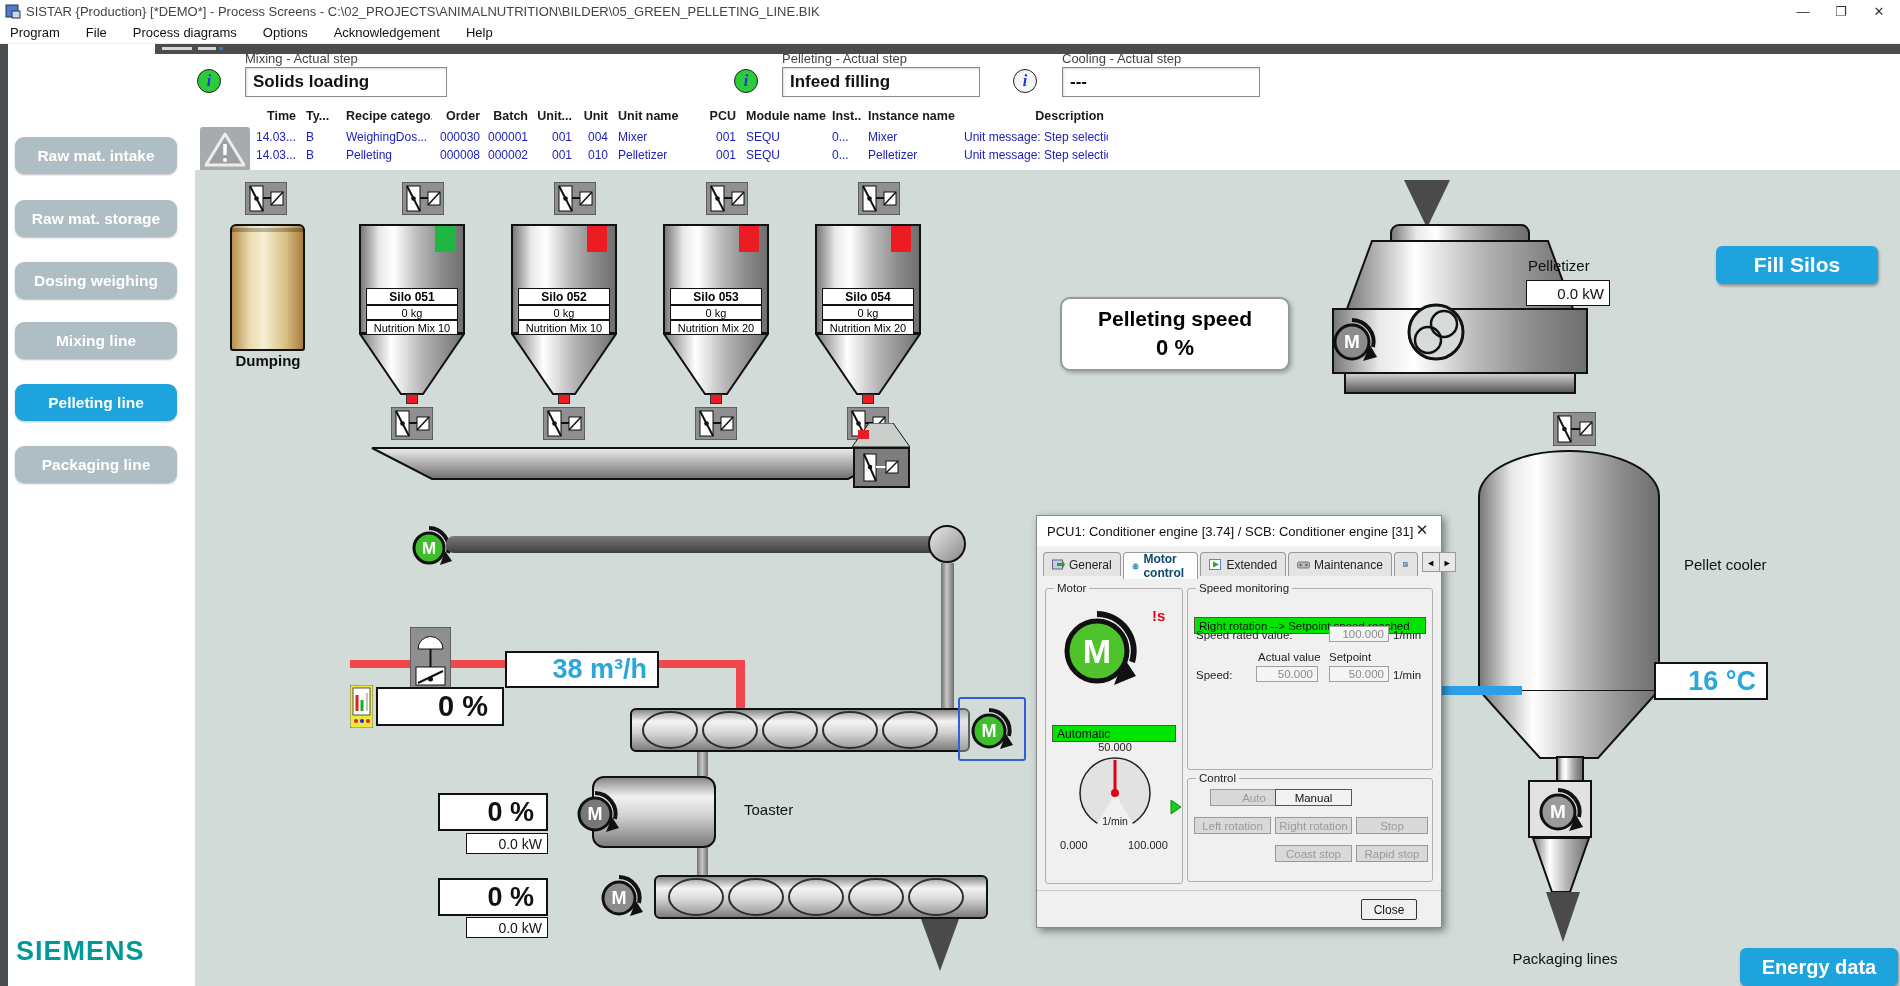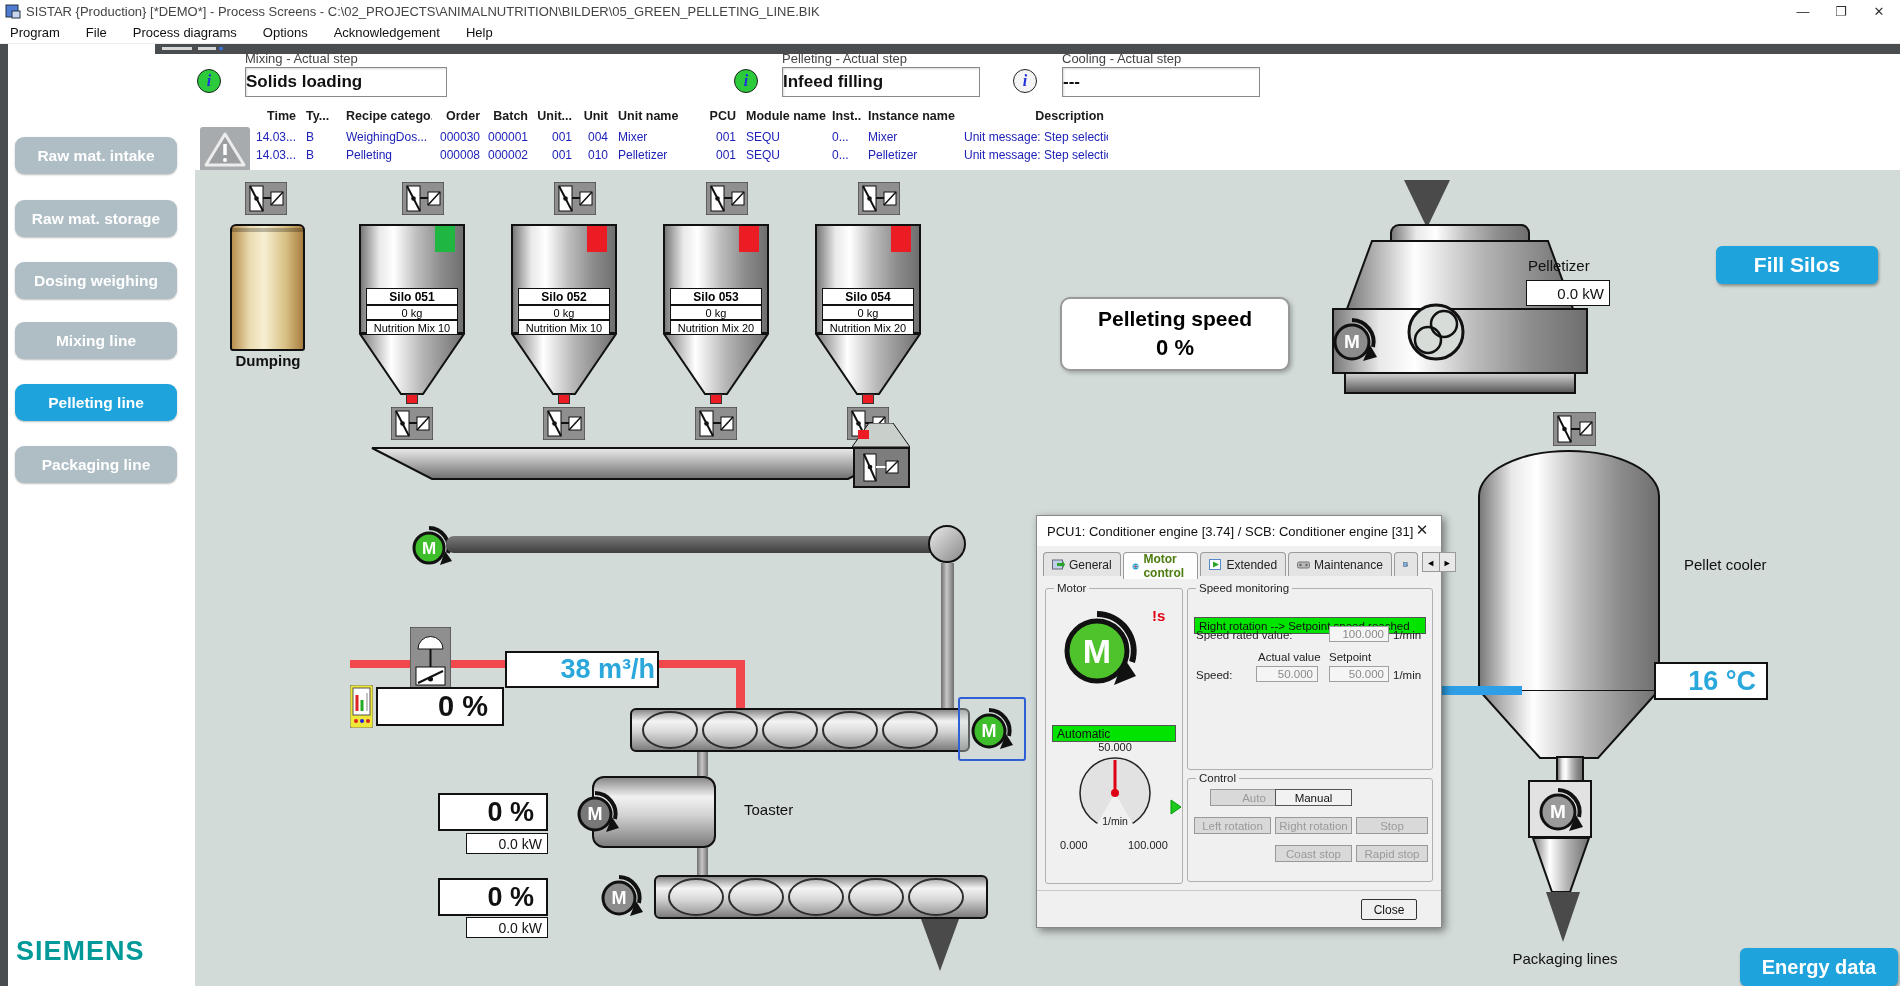--- a/index.html
+++ b/index.html
@@ -12,21 +12,21 @@
   .titlebar .ttext { font-size:13px; color:#444; margin-left:6px; white-space:nowrap; }
   .winbtn { position:absolute; top:0; width:34px; height:22px; display:flex; align-items:center; justify-content:center; font-size:13px; color:#333; }
   .menubar { left:0; top:22px; width:1900px; height:22px; background:#fff; display:flex; align-items:center; gap:26px; padding-left:10px; border-bottom:1px solid #eee; }
   .menubar span { font-size:13px; color:#111; }
   .leftedge { left:0; top:44px; width:8px; height:942px; background:#4A4D4F; }
   .darkstrip { left:155px; top:44px; width:1745px; height:10px; background:#4A4D4F; }
   .dash { position:absolute; top:3px; height:3px; background:#D8D8D8; }
 
   
   .steplabel { font-size:13px; color:#444; white-space:nowrap; }
-  .stepfield { background:#fff; border:1px solid #8a8a8a; box-shadow:inset 1px 1px 2px rgba(0,0,0,.15); font-size:17px; font-weight:bold; color:#111; display:flex; align-items:center; }
+  .stepfield { background:#fff; border:1px solid #8a8a8a; box-shadow:inset 1px 1px 2px rgba(0,0,0,.15); font-size:17px; font-weight:bold; color:#111; display:flex; align-items:center; padding-left:7px; }
   .infoicon { width:24px; height:24px; border-radius:50%; border:1.5px solid #222; display:flex; align-items:center; justify-content:center; font-family:"Liberation Serif",serif; font-style:italic; font-weight:bold; font-size:16px; color:#2233DD; }
   .info-green { background:#2BCB3C; }
   .info-white { background:#F4F4F4; }
 
   
   .alarmgrid { display:grid; grid-template-columns:48px 40px 92px 52px 48px 44px 36px 84px 44px 86px 36px 96px 150px; align-items:center; }
   .alarmgrid div { font-size:12px; white-space:nowrap; overflow:hidden; }
   .ahead div { font-size:12.5px; color:#1a1a1a; font-weight:600; }
   .arow div { color:#1E22B8; }
   .ar { text-align:right; padding-right:4px; } .al { text-align:left; padding-left:6px; }
@@ -55,21 +55,21 @@
   .darrow { clip-path:polygon(0 0,100% 0,50% 100%); background:#4A4A4A; }
   .proclabel { font-size:15px; color:#111; white-space:nowrap; }
 
   
   #dialog { left:1036px; top:515px; width:406px; height:413px; background:#F0F0F0; border:1px solid #888; box-shadow:3px 3px 8px rgba(0,0,0,.45); z-index:50; }
   .dtitle { left:0; top:0; width:100%; height:30px; background:#fff; display:flex; align-items:center; }
   .dtitle span { font-size:13px; color:#111; margin-left:10px; white-space:nowrap; }
   .dclose { position:absolute; right:8px; top:5px; width:22px; height:20px; text-align:center; font-size:15px; color:#222; }
   .tabs { left:6px; top:36px; height:25px; display:flex; align-items:flex-start; }
   .tab { height:24px; display:flex; align-items:center; gap:4px; padding:0 8px; border:1px solid #9a9a9a; border-bottom:none; border-radius:4px 4px 0 0; background:#E4E4E4; font-size:12px; color:#222; margin-right:2px; }
-  .tab.active { background:#FDFDFD; color:#4d7c0f; height:27px; font-weight:bold; }
+  .tab.active { background:#FDFDFD; color:#0c4a6e; height:27px; font-weight:bold; }
   .tabicon { width:13px; height:11px; display:inline-block; }
   .groupbox { position:absolute; border:1px solid #B0B0B0; border-radius:3px; }
   .grouplabel { position:absolute; top:-7px; left:8px; background:#F0F0F0; font-size:11.5px; color:#222; padding:0 3px; white-space:nowrap; }
   .greenbar { background:#00E400; border:1px solid #555; color:#111; font-size:11.5px; display:flex; align-items:center; padding-left:4px; white-space:nowrap;margin-top:18px; }
   .dfield { background:#F5F5F5; border:1px solid #A0A0A0; color:#8a8a8a; font-size:11.5px; display:flex; align-items:center; justify-content:flex-end; padding-right:4px; }
   .dlabel { font-size:11.5px; color:#222; white-space:nowrap; }
   .dbtn { position:absolute; height:17px; font-size:11.5px; display:flex; align-items:center; justify-content:center; border:1px solid #999; background:#D9D9D9; color:#9a9a9a; }
   .dbtn.enabled { background:#F2F2F2; color:#111; border:1px solid #555; }
   .closebtn { position:absolute; background:#F0F0F0; border:1px solid #333; border-radius:2px; font-size:12px; color:#111; display:flex; align-items:center; justify-content:center; }
 </style>
@@ -388,21 +388,21 @@
   <div class="abs pipe-red" style="left:658px;top:660px;width:87px;height:8px"></div>
   <div class="abs pipe-red" style="left:736px;top:660px;width:9px;height:58px"></div>
   <svg class="abs" style="left:410px;top:627px" width="41" height="72">
       <rect width="41" height="72" fill="#8F8F8F" stroke="#333"></rect>
       <path d="M8 22 A 12 12 0 0 1 33 22 Z" fill="#fff" stroke="#111"></path>
       <line x1="20.5" y1="22" x2="20.5" y2="40" stroke="#111" stroke-width="2"></line>
       <rect x="6" y="40" width="29" height="18" fill="#fff" stroke="#111"></rect>
       <line x1="8" y1="56" x2="33" y2="44" stroke="#111" stroke-width="2"></line>
       <circle cx="20.5" cy="52" r="2.5" fill="#111"></circle>
     </svg>
-  <div class="abs vbox" style="left:505px;top:651px;width:154px;height:37px;padding-right:2px">
+  <div class="abs vbox" style="left:505px;top:651px;width:154px;height:37px;padding-right:10px">
       <span class="cyan" style="font-size:27px">38 m³/h</span>
     </div>
   <svg class="abs" style="left:350px;top:685px" width="23" height="43">
       <rect width="23" height="43" rx="2" fill="#EEE838" stroke="#777"></rect>
       <rect x="3" y="3" width="17" height="27" fill="#fff" stroke="#555"></rect>
       <line x1="7" y1="26" x2="7" y2="10" stroke="#D22" stroke-width="3"></line>
       <line x1="12" y1="26" x2="12" y2="15" stroke="#2A2" stroke-width="3"></line>
       <line x1="17" y1="8" x2="17" y2="26" stroke="#888" stroke-width="1"></line>
       <circle cx="6" cy="36" r="2" fill="#D22"></circle>
       <circle cx="12" cy="36" r="2" fill="#22D"></circle>

